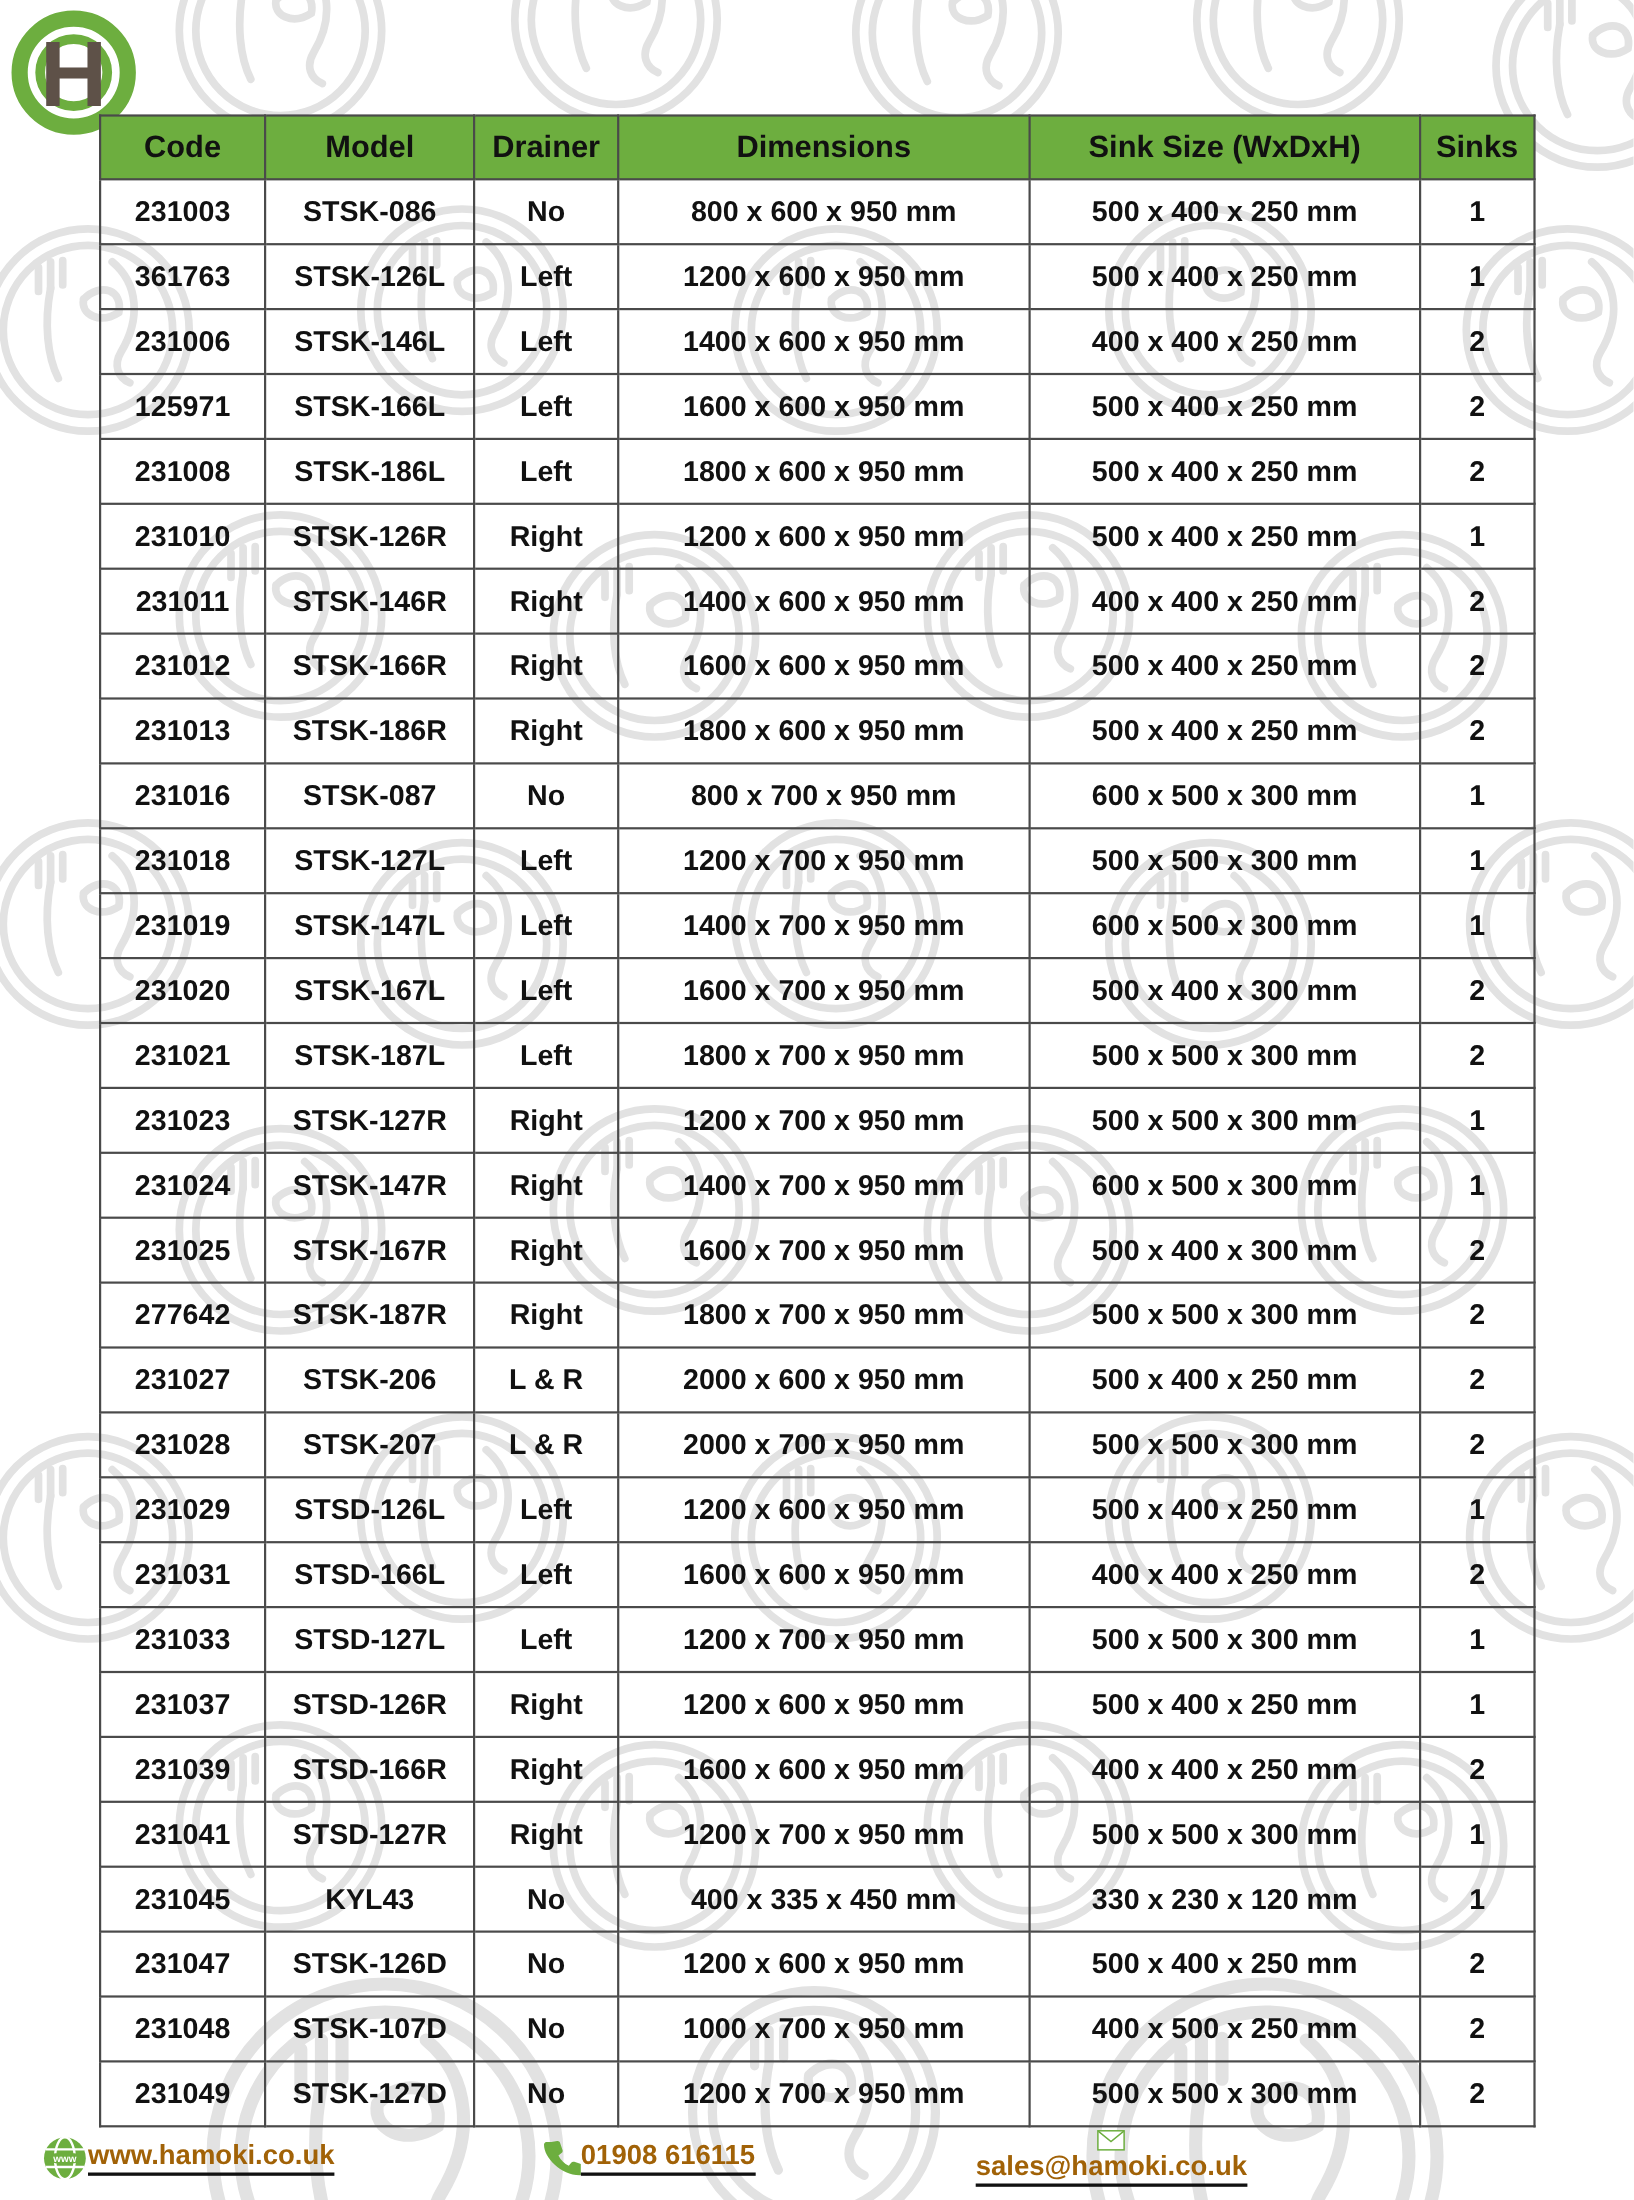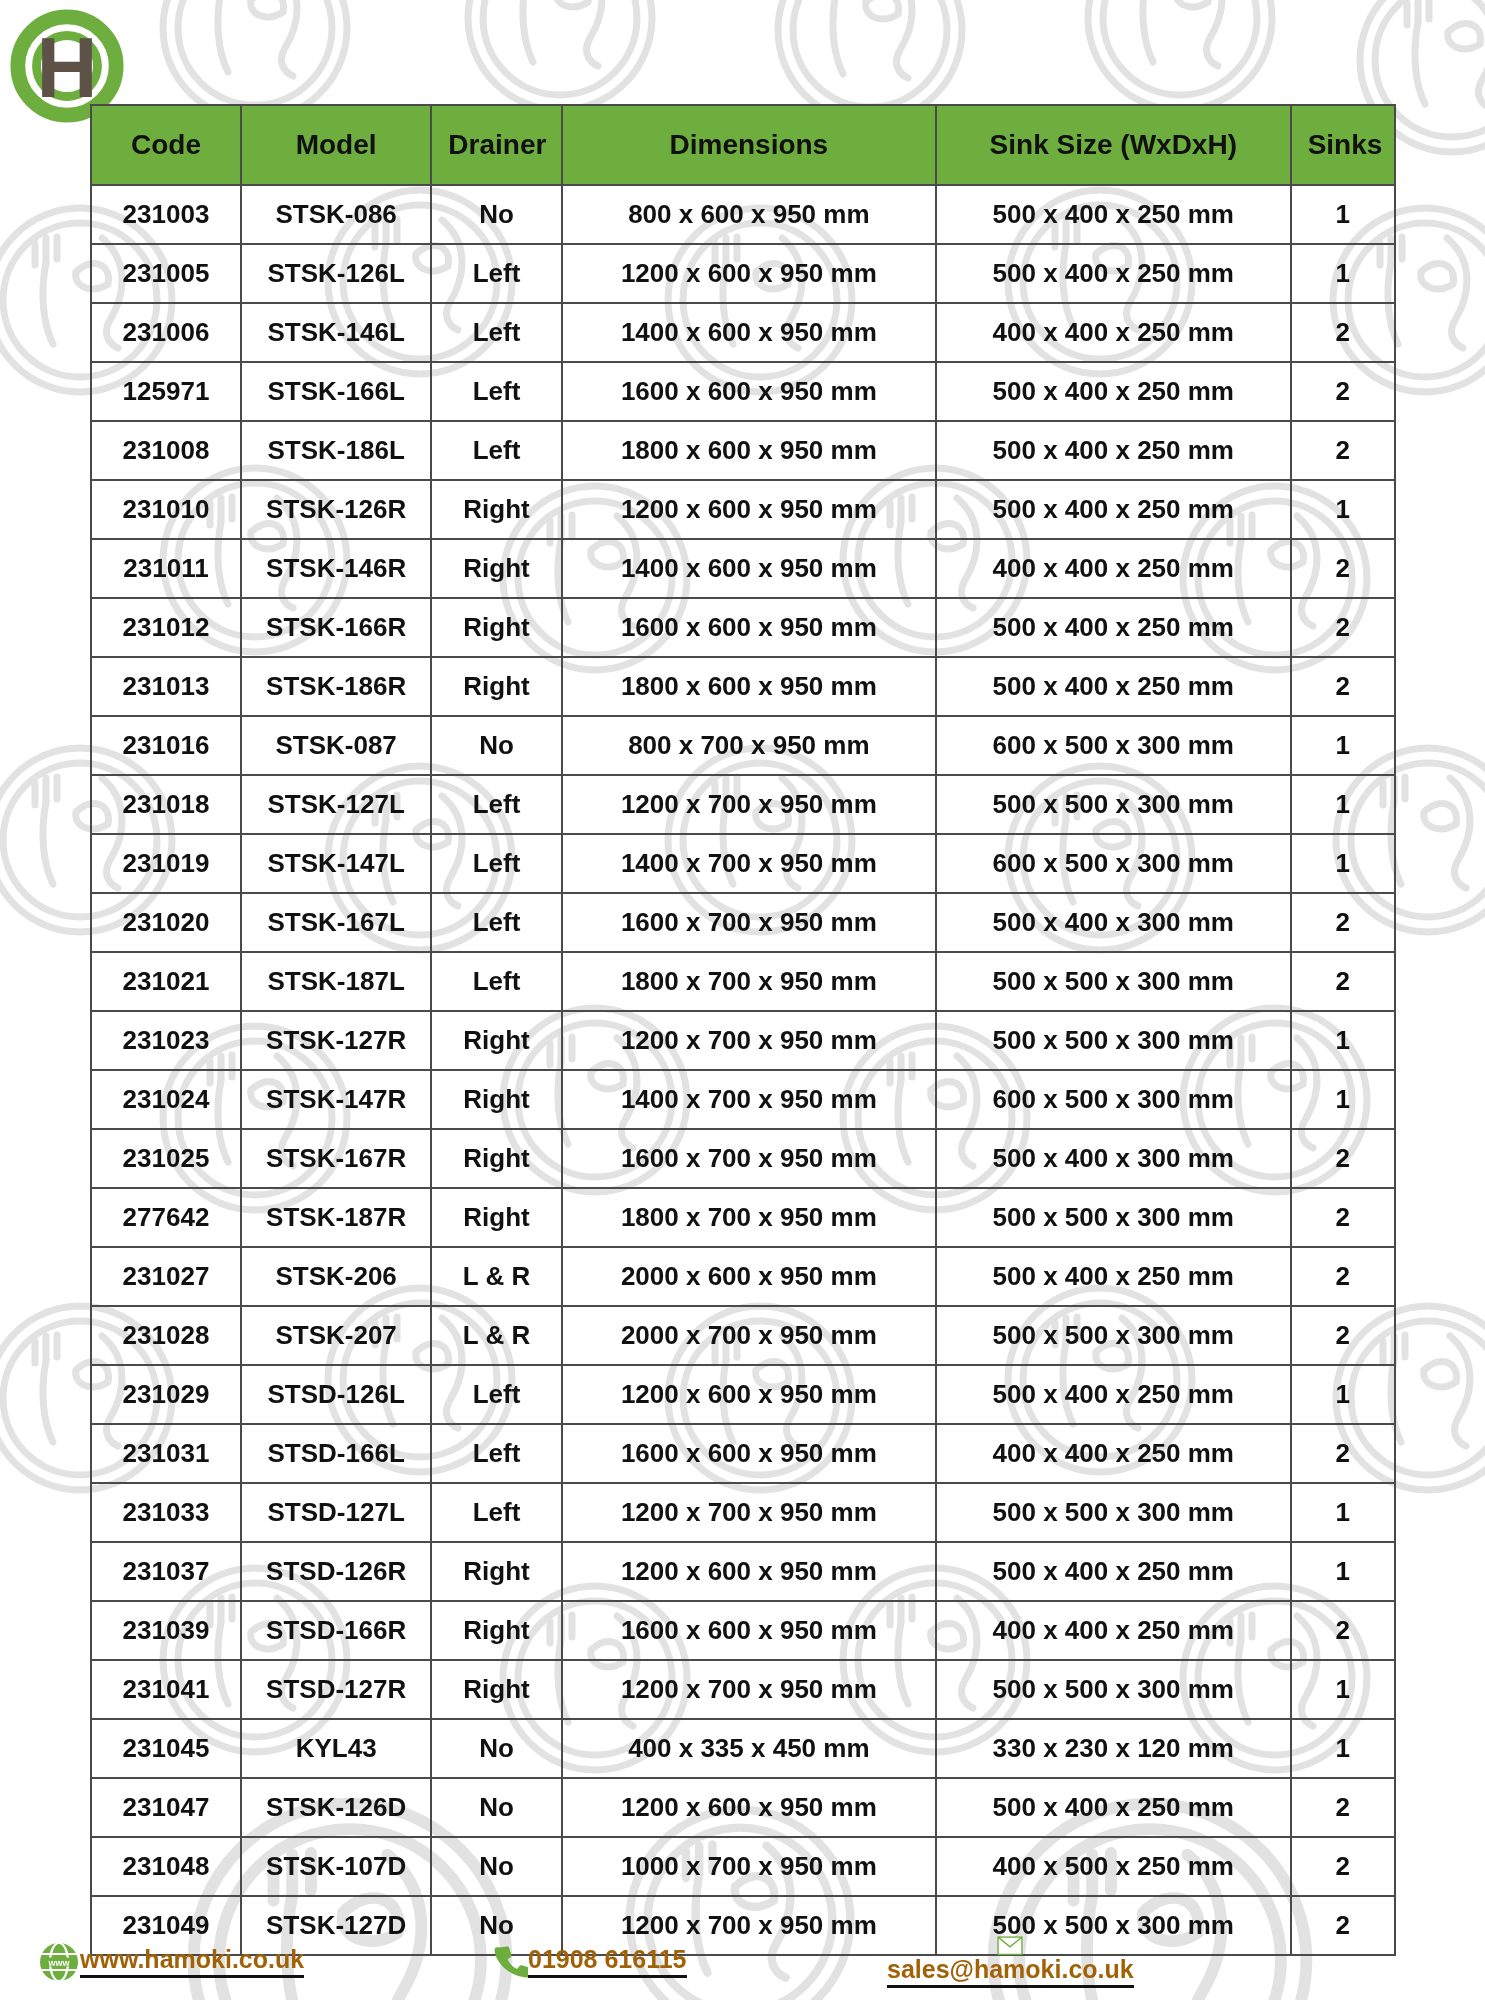--- a/index.html
+++ b/index.html
@@ -29,21 +29,21 @@
     border-collapse: collapse;
     table-layout: fixed;
   }
   table.spec th {
     background: #6dae3f;
     color: #111111;
     font-weight: bold;
     font-size: 28px;
     height: 46px;
     border: 2px solid #4a4a4a;
-    padding: 16px;
+    padding: 5px;
   }
   table.spec td {
     color: #111111;
     font-weight: bold;
     font-size: 26px;
     height: 57px;
     border: 2px solid #4a4a4a;
     padding: 0;
     text-align: center;
     background: transparent;
@@ -154,21 +154,21 @@
       <tbody>
           <tr>
             <td>231003</td>
             <td>STSK-086</td>
             <td>No</td>
             <td>800 x 600 x 950 mm</td>
             <td>500 x 400 x 250 mm</td>
             <td>1</td>
           </tr>
           <tr>
-            <td>231005</td>
+            <td>361763</td>
             <td>STSK-126L</td>
             <td>Left</td>
             <td>1200 x 600 x 950 mm</td>
             <td>500 x 400 x 250 mm</td>
             <td>1</td>
           </tr>
           <tr>
             <td>231006</td>
             <td>STSK-146L</td>
             <td>Left</td>

